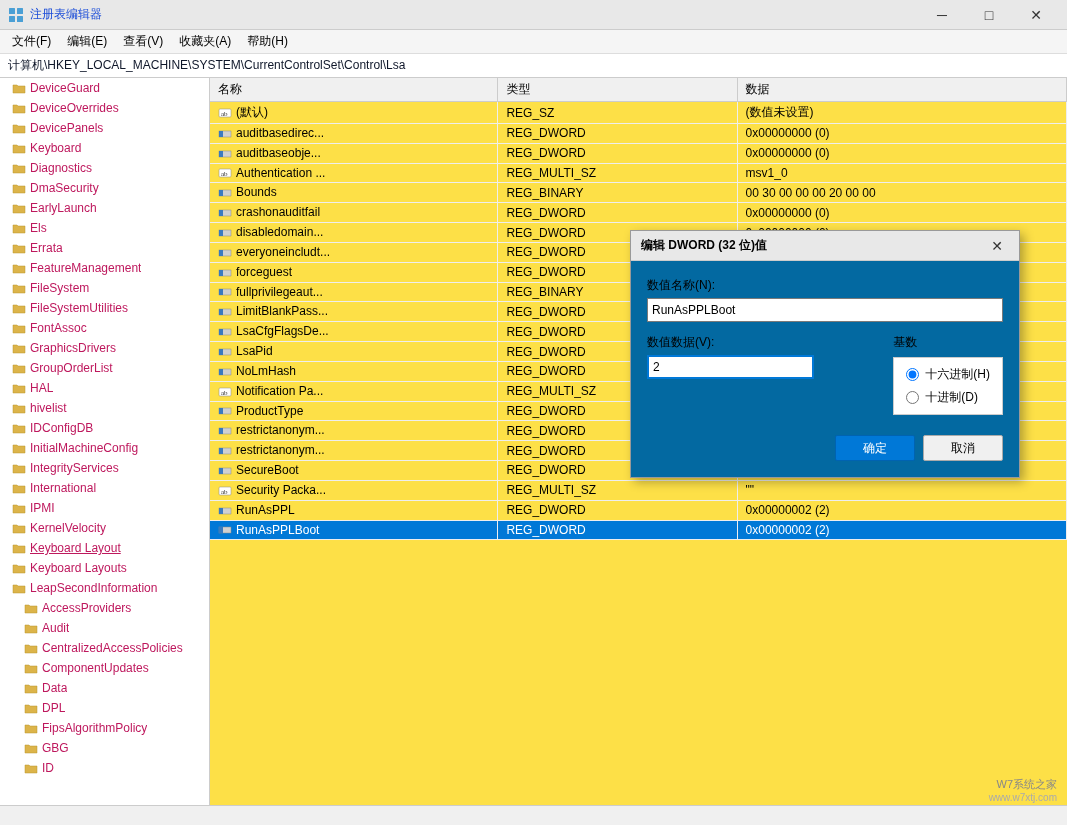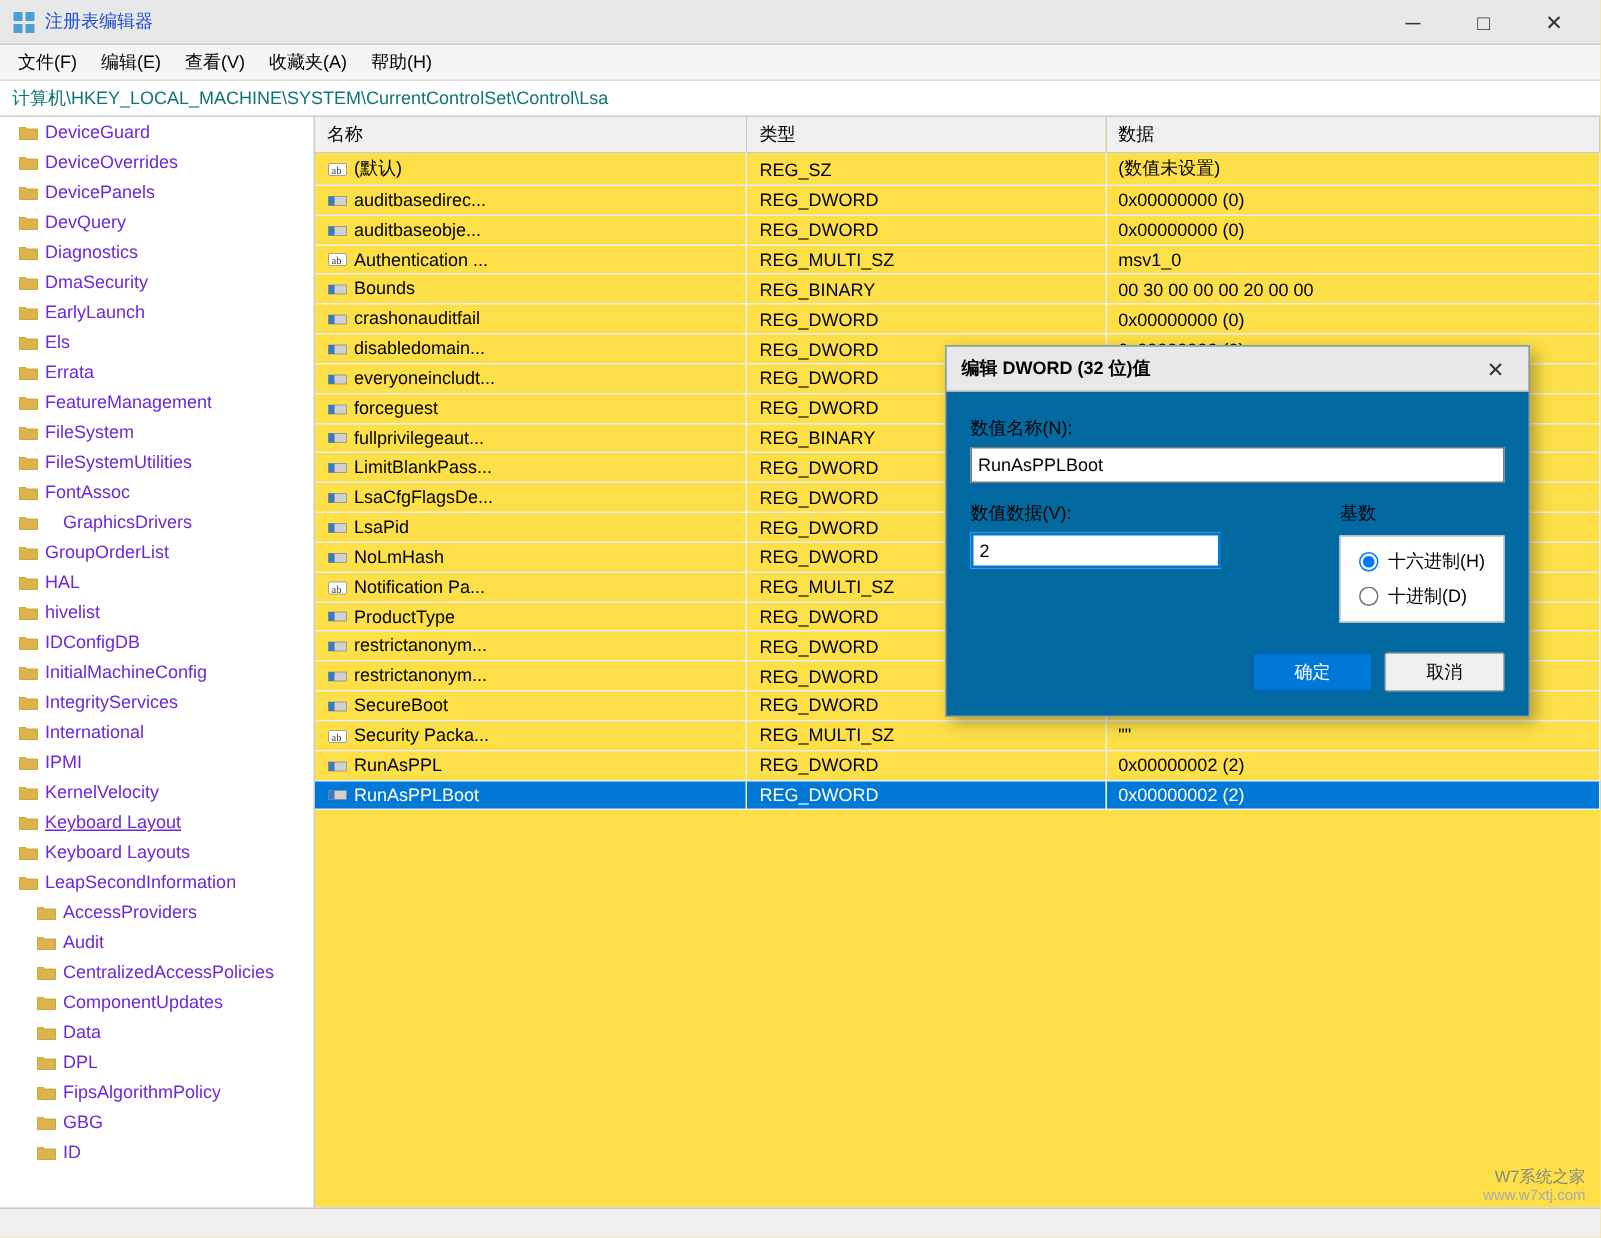--- a/index.html
+++ b/index.html
@@ -69,21 +69,21 @@
 
     
     .address-bar {
       height: 24px;
       background: #fff;
       border-bottom: 1px solid #ccc;
       display: flex;
       align-items: center;
       padding: 0 8px;
       font-size: 12px;
-      color: #0f766e;
+      color: #0f172a;
     }
 
     
     .main-area {
       display: flex;
       height: calc(825px - 30px - 24px - 24px - 20px);
       position: relative;
     }
 
     
@@ -95,21 +95,21 @@
       overflow-x: hidden;
       flex-shrink: 0;
     }
     .sidebar-item {
       padding: 2px 4px 2px 12px;
       cursor: pointer;
       font-size: 12px;
       white-space: nowrap;
       overflow: hidden;
       text-overflow: ellipsis;
-      color: #6d28d9;
+      color: #be185d;
       display: flex;
       align-items: center;
       height: 20px;
     }
     .sidebar-item.selected { background: #0078d7; color: #fff; }
     .sidebar-item.child {
       padding-left: 24px;
     }
     .folder-icon {
       width: 14px;
@@ -345,21 +345,21 @@
       <div class="sidebar-item">
         <svg width="14" height="14" viewBox="0 0 14 14" class="folder-icon">
           <path d="M1 4 L1 12 L13 12 L13 5 L6 5 L5 4 Z" fill="#dcb44a" stroke="#b8962c" stroke-width="0.5"></path>
         </svg>
         <span style="overflow: hidden; text-overflow: ellipsis;">DevicePanels</span>
       </div>
       <div class="sidebar-item">
         <svg width="14" height="14" viewBox="0 0 14 14" class="folder-icon">
           <path d="M1 4 L1 12 L13 12 L13 5 L6 5 L5 4 Z" fill="#dcb44a" stroke="#b8962c" stroke-width="0.5"></path>
         </svg>
-        <span style="overflow: hidden; text-overflow: ellipsis;">DevQuery</span>
+        <span style="overflow: hidden; text-overflow: ellipsis;">Keyboard</span>
       </div>
       <div class="sidebar-item">
         <svg width="14" height="14" viewBox="0 0 14 14" class="folder-icon">
           <path d="M1 4 L1 12 L13 12 L13 5 L6 5 L5 4 Z" fill="#dcb44a" stroke="#b8962c" stroke-width="0.5"></path>
         </svg>
         <span style="overflow: hidden; text-overflow: ellipsis;">Diagnostics</span>
       </div>
       <div class="sidebar-item">
         <svg width="14" height="14" viewBox="0 0 14 14" class="folder-icon">
           <path d="M1 4 L1 12 L13 12 L13 5 L6 5 L5 4 Z" fill="#dcb44a" stroke="#b8962c" stroke-width="0.5"></path>
@@ -405,21 +405,21 @@
       <div class="sidebar-item">
         <svg width="14" height="14" viewBox="0 0 14 14" class="folder-icon">
           <path d="M1 4 L1 12 L13 12 L13 5 L6 5 L5 4 Z" fill="#dcb44a" stroke="#b8962c" stroke-width="0.5"></path>
         </svg>
         <span style="overflow: hidden; text-overflow: ellipsis;">FontAssoc</span>
       </div>
       <div class="sidebar-item">
         <svg width="14" height="14" viewBox="0 0 14 14" class="folder-icon">
           <path d="M1 4 L1 12 L13 12 L13 5 L6 5 L5 4 Z" fill="#dcb44a" stroke="#b8962c" stroke-width="0.5"></path>
         </svg>
-        <span style="overflow: hidden; text-overflow: ellipsis; margin-left: 12px;">GraphicsDrivers</span>
+        <span style="overflow: hidden; text-overflow: ellipsis;">GraphicsDrivers</span>
       </div>
       <div class="sidebar-item">
         <svg width="14" height="14" viewBox="0 0 14 14" class="folder-icon">
           <path d="M1 4 L1 12 L13 12 L13 5 L6 5 L5 4 Z" fill="#dcb44a" stroke="#b8962c" stroke-width="0.5"></path>
         </svg>
         <span style="overflow: hidden; text-overflow: ellipsis;">GroupOrderList</span>
       </div>
       <div class="sidebar-item">
         <svg width="14" height="14" viewBox="0 0 14 14" class="folder-icon">
           <path d="M1 4 L1 12 L13 12 L13 5 L6 5 L5 4 Z" fill="#dcb44a" stroke="#b8962c" stroke-width="0.5"></path>

